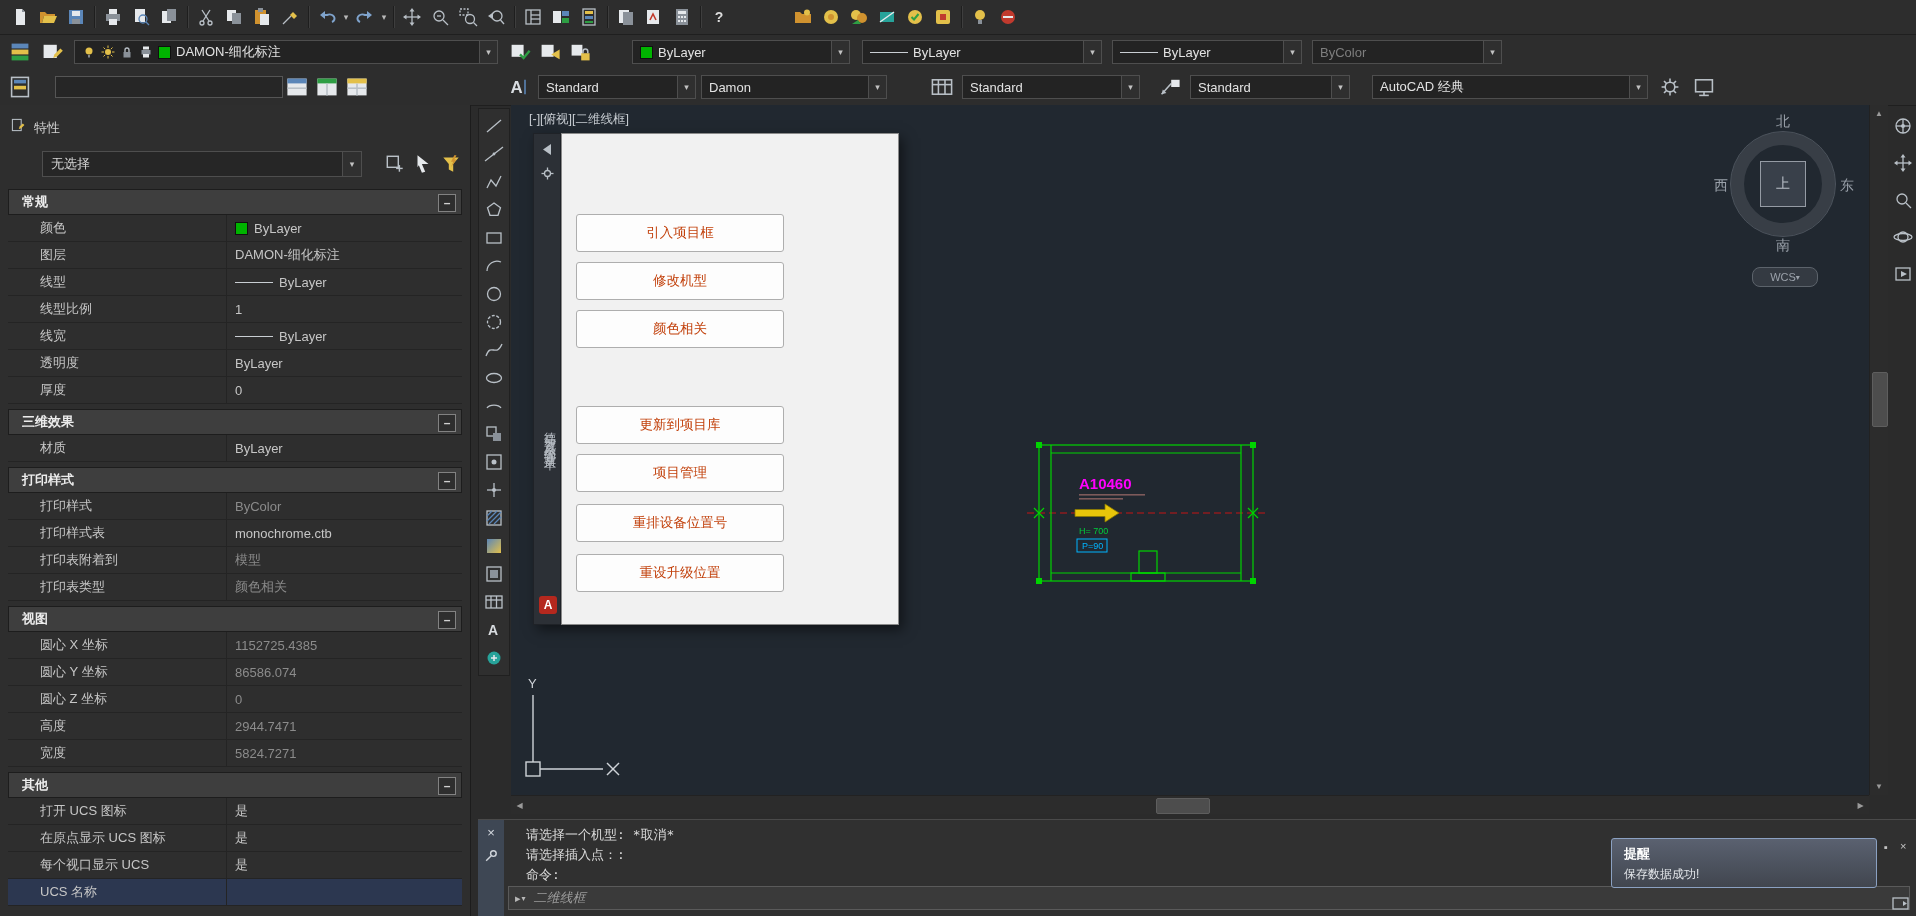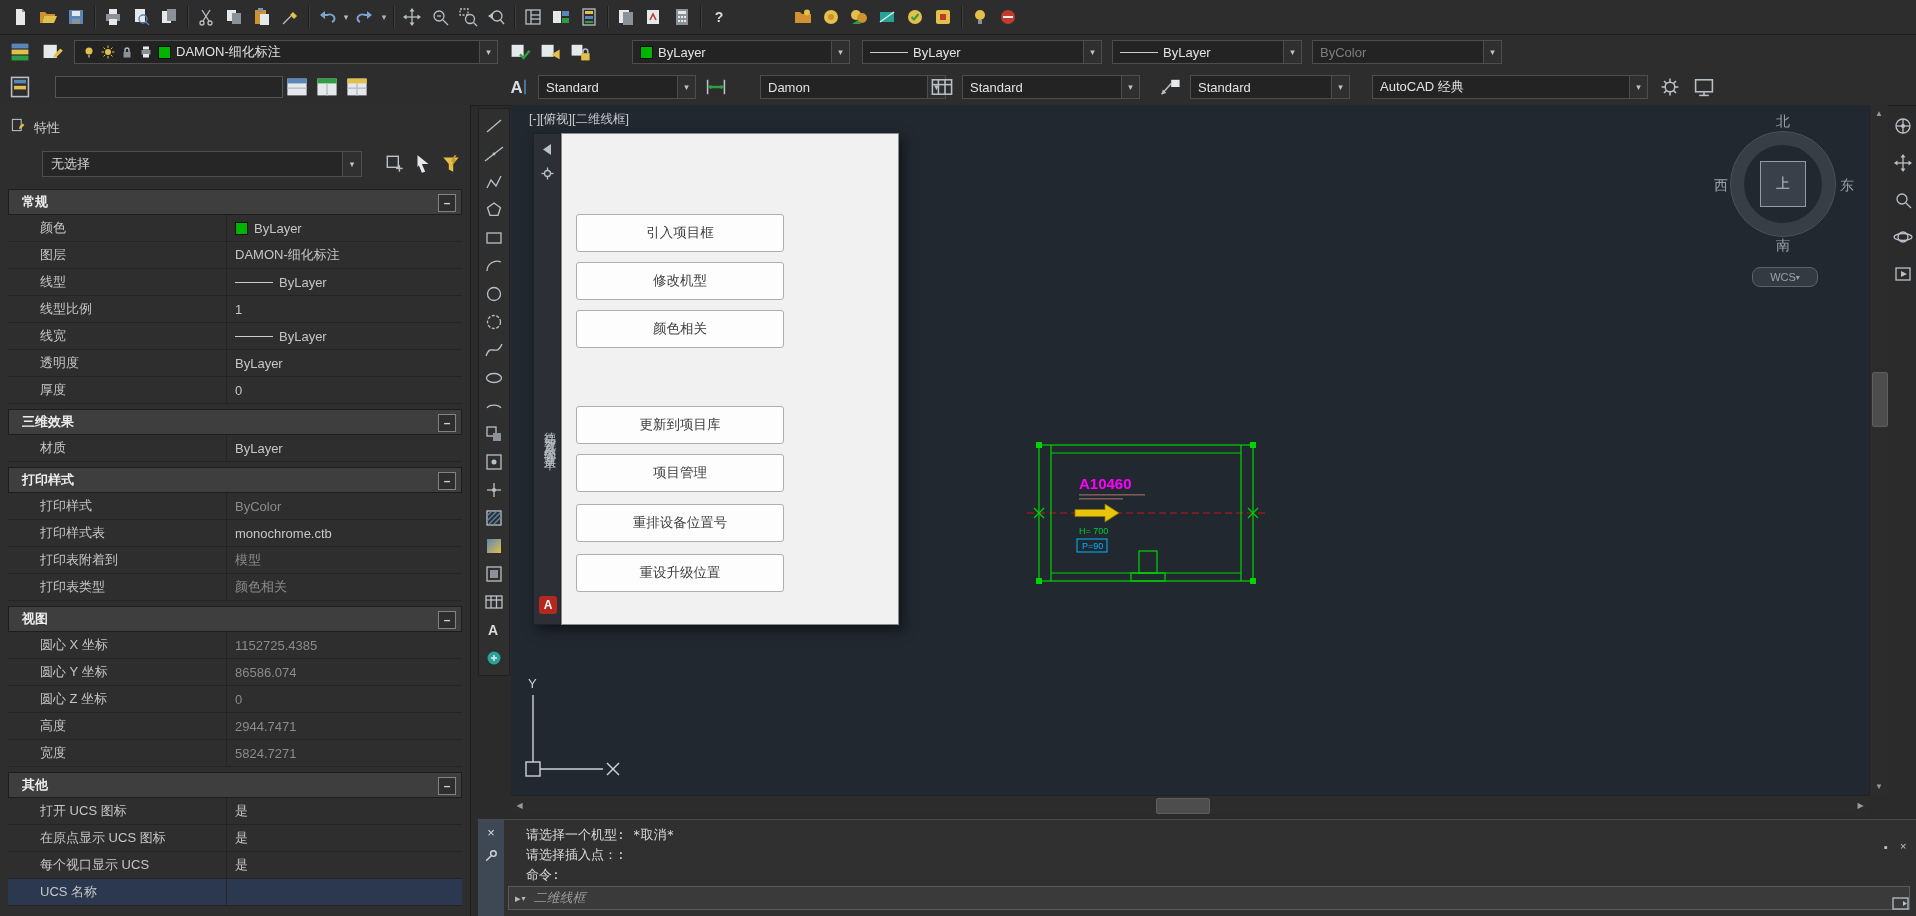--- a/index.html
+++ b/index.html
@@ -75,21 +75,21 @@
   #vplabel{position:absolute;left:18px;top:6px;color:#c8cdd2;font-size:12.5px}
   
   #dialog{position:absolute;left:22px;top:28px;width:366px;height:492px;box-shadow:4px 5px 12px rgba(0,0,0,.5)}
   #dlg-strip{position:absolute;left:0;top:0;width:28px;height:100%;background:#2c3036;border:1px solid #1f2227;box-sizing:border-box}
   #dlg-vtitle{position:absolute;left:7px;top:288px;height:178px;writing-mode:vertical-rl;text-orientation:upright;
       letter-spacing:3px;font-size:12px;color:#b6bcc3}
   #dlg-logo{position:absolute;left:5px;top:462px;width:18px;height:18px;background:#b5281e;border-radius:3px;color:#fff;
       font-weight:bold;font-size:12px;display:flex;align-items:center;justify-content:center}
   #dlg-body{position:absolute;left:28px;top:0;right:0;bottom:0;background:#f1f1f1;border:1px solid #8a8a8a;box-sizing:border-box}
   .dlg-btn{position:absolute;left:14px;width:206px;height:36px;background:#fdfdfd;border:1px solid #aeaeae;border-radius:3px;
-      display:flex;align-items:center;justify-content:center;font-size:13.5px;color:#404040}
+      display:flex;align-items:center;justify-content:center;font-size:13.5px;color:#c2410c}
   .dlg-btn.disabled{background:#ededed;border-color:#c9c9c9;color:#a8a8a8}
   .dstripico{position:absolute;left:6px;width:15px;height:15px}
   
   #vcube{position:absolute;left:1195px;top:10px;width:160px;height:185px}
   #vc-ring{position:absolute;left:25px;top:17px;width:104px;height:104px;border:13px solid #3d434b;border-radius:50%;
       box-sizing:border-box;outline:1px solid #545b64;opacity:.85}
   #vc-face{position:absolute;left:54px;top:46px;width:46px;height:46px;background:#39404a;border:1px solid #959ba4;
       box-sizing:border-box;display:flex;align-items:center;justify-content:center;color:#b7bdc6;font-size:14px}
   .vc-lbl{position:absolute;color:#9aa1aa;font-size:14px}
   #wcs{position:absolute;left:46px;top:152px;width:64px;height:18px;background:#343a42;border:1px solid #5c636b;
@@ -395,21 +395,21 @@
       <span>Standard</span>
       <span class="arr">▾</span>
     </div>
     <svg class="ib" style="left:704px" viewBox="0 0 20 20">
         <line class="s" x1="3" y1="4" x2="3" y2="16"></line>
         <line class="s" x1="17" y1="4" x2="17" y2="16"></line>
         <line class="sgn" x1="5" y1="10" x2="15" y2="10" stroke-width="1.3"></line>
         <path class="fg" d="M3 10l3-2v4z"></path>
         <path class="fg" d="M17 10l-3-2v4z"></path>
       </svg>
-    <div class="dd" style="left:760px;width:186px">
+    <div class="dd" style="left:701px;width:186px">
       <span>Damon</span>
       <span class="arr">▾</span>
     </div>
     <svg class="ib" style="left:930px" viewBox="0 0 20 20">
         <rect class="s" x="2" y="4" width="16" height="12"></rect>
         <line class="s" x1="2" y1="8" x2="18" y2="8"></line>
         <line class="s" x1="7" y1="4" x2="7" y2="16"></line>
         <line class="s" x1="12.5" y1="4" x2="12.5" y2="16"></line>
       </svg>
     <div class="dd" style="left:962px;width:178px">
@@ -866,20 +866,24 @@
     </div>
     <div id="cmd-input">
       <span class="cmdico">
         <span>▸</span>
         <span class="dn">▾</span>
       </span>
       <span class="ph">二维线框</span>
     </div>
   </div>
 
+  <div id="notif">
+    <div class="nt">提醒</div>
+    <div class="nm">保存数据成功!</div>
+  </div>
   <div class="edge-ico" style="left:1884px;top:841px">▪</div>
   <div class="edge-ico" style="left:1900px;top:840px">×</div>
   <svg width="18" height="14" viewBox="0 0 18 14" style="position:absolute;left:1892px;top:897px">
       <rect class="s" x="1" y="1" width="15" height="11"></rect>
       <path class="f" d="M11 4l4 2.5L11 9z"></path>
     </svg>
 
 </div>
 
 </body></html>

